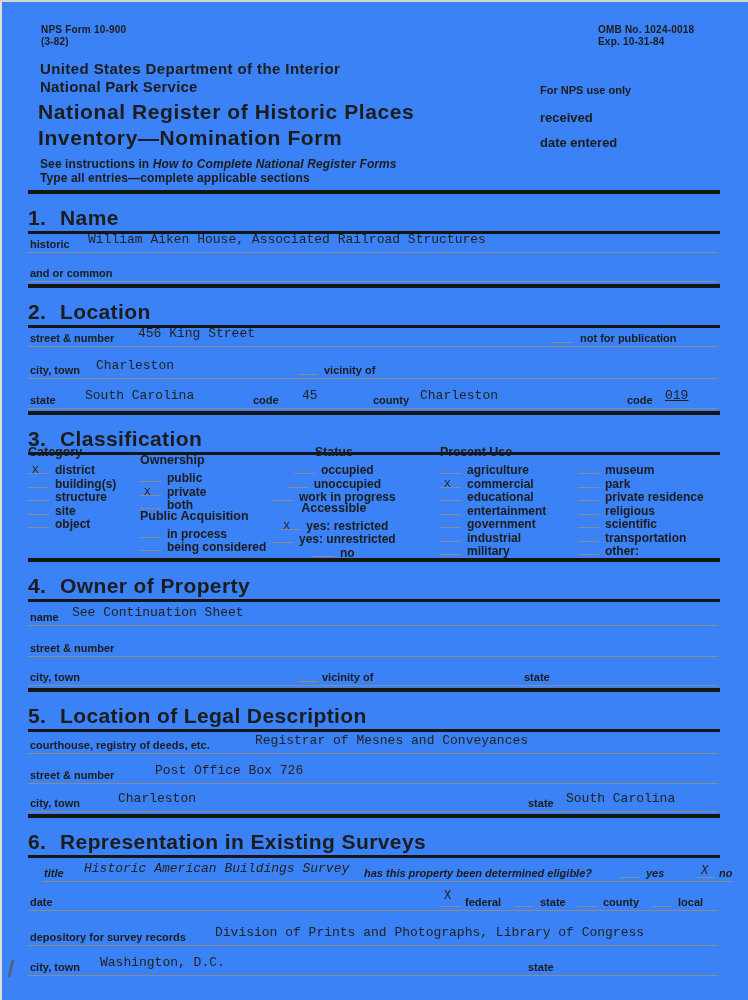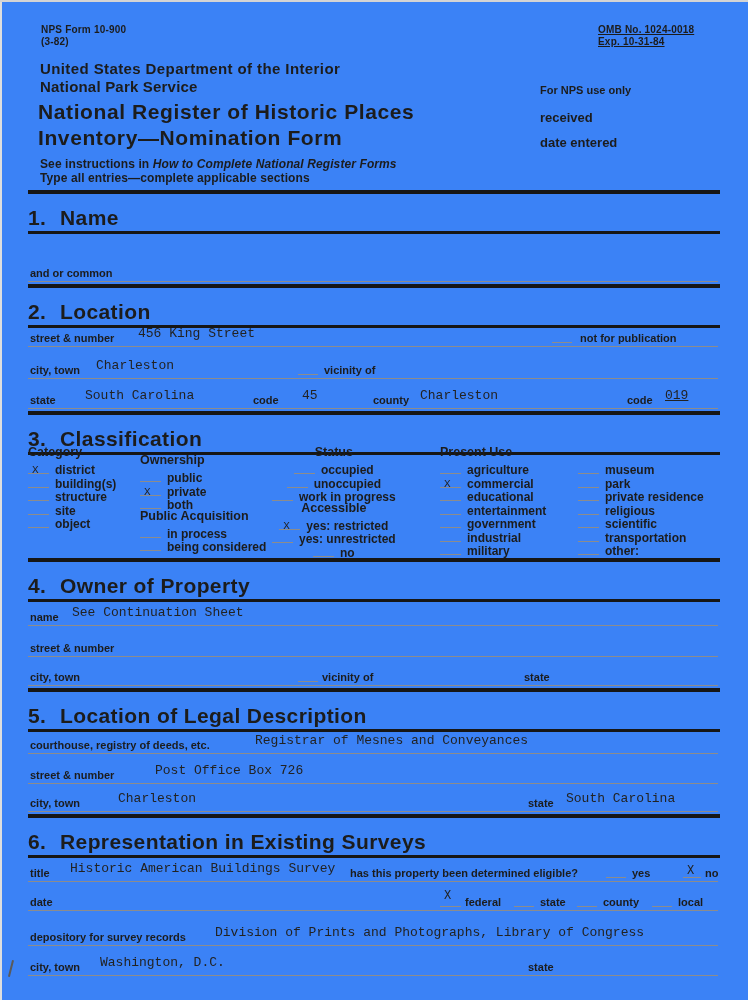--- a/index.html
+++ b/index.html
@@ -46,41 +46,45 @@
 </style>
 </head>
 <body>
 
 <div class="page">
 
   <div class="abs tiny" style="left:41px;top:24px;">
     <div>NPS Form 10-900</div>
     <div>(3-82)</div>
   </div>
-  <div class="abs tiny" style="left:598px;top:24px;text-decoration:underline;">
+  <div class="abs tiny" style="left:598px;top:24px;">
     <div>OMB No. 1024-0018</div>
     <div>Exp. 10-31-84</div>
   </div>
 
   <div class="abs dept" style="left:40px;top:60px;">United States Department of the Interior</div>
   <div class="abs agency" style="left:40px;top:78px;">National Park Service</div>
   <div class="abs npsuse" style="left:540px;top:84px;">For NPS use only</div>
 
   <div class="abs bigtitle" style="left:38px;top:100px;">National Register of Historic Places</div>
   <div class="abs bigtitle" style="left:38px;top:126px;">Inventory—Nomination Form</div>
   <div class="abs stamp" style="left:540px;top:110px;">received</div>
   <div class="abs stamp" style="left:540px;top:135px;">date entered</div>
 
   <div class="abs instr" style="left:40px;top:157px;"><span>See instructions in </span><span class="it">How to Complete National Register Forms</span></div>
   <div class="abs instr" style="left:40px;top:171px;">Type all entries—complete applicable sections</div>
 
   <div class="sec-bar" style="top:190px;">
     <span class="sec-num">1.</span><span class="sec-title">Name</span>
   </div>
 
+  <div class="frow" style="left:28px;top:226px;width:690px;height:26px;">
+    <span class="lbl" style="left:2px;">historic</span>
+    <span class="val" style="left:60px;">William Aiken House, Associated Railroad Structures</span>
+  </div>
   <div class="frow" style="left:28px;top:259px;width:690px;height:22px;">
     <span class="lbl" style="left:2px;">and or common</span>
   </div>
 
   <div class="sec-bar" style="top:284px;">
     <span class="sec-num">2.</span><span class="sec-title">Location</span>
   </div>
 
   <div class="frow" style="left:28px;top:320px;width:690px;height:26px;">
     <span class="lbl" style="left:2px;">street &amp; number</span>
@@ -194,21 +198,21 @@
     <span class="lbl" style="left:2px;">city, town</span>
     <span class="val" style="left:90px;">Charleston</span>
     <span class="lbl" style="left:500px;">state</span>
     <span class="val" style="left:538px;">South Carolina</span>
   </div>
 
   <div class="sec-bar" style="top:814px;">
     <span class="sec-num">6.</span><span class="sec-title">Representation in Existing Surveys</span>
   </div>
 
-  <div class="frow" style="left:28px;top:854px;width:690px;height:27px;">
+  <div class="frow" style="left:42px;top:854px;width:690px;height:27px;font-style:italic;">
     <span class="lbl" style="left:2px;">title</span>
     <span class="val" style="left:42px;">Historic American Buildings Survey</span>
     <span class="lbl" style="left:322px;">has this property been determined eligible?</span>
     <span class="dashl" style="left:578px;"></span>
     <span class="lbl" style="left:604px;">yes</span>
     <span class="dashl" style="left:655px;width:18px;">
         <span class="xm">X</span>
       </span>
     <span class="lbl" style="left:677px;">no</span>
   </div>

